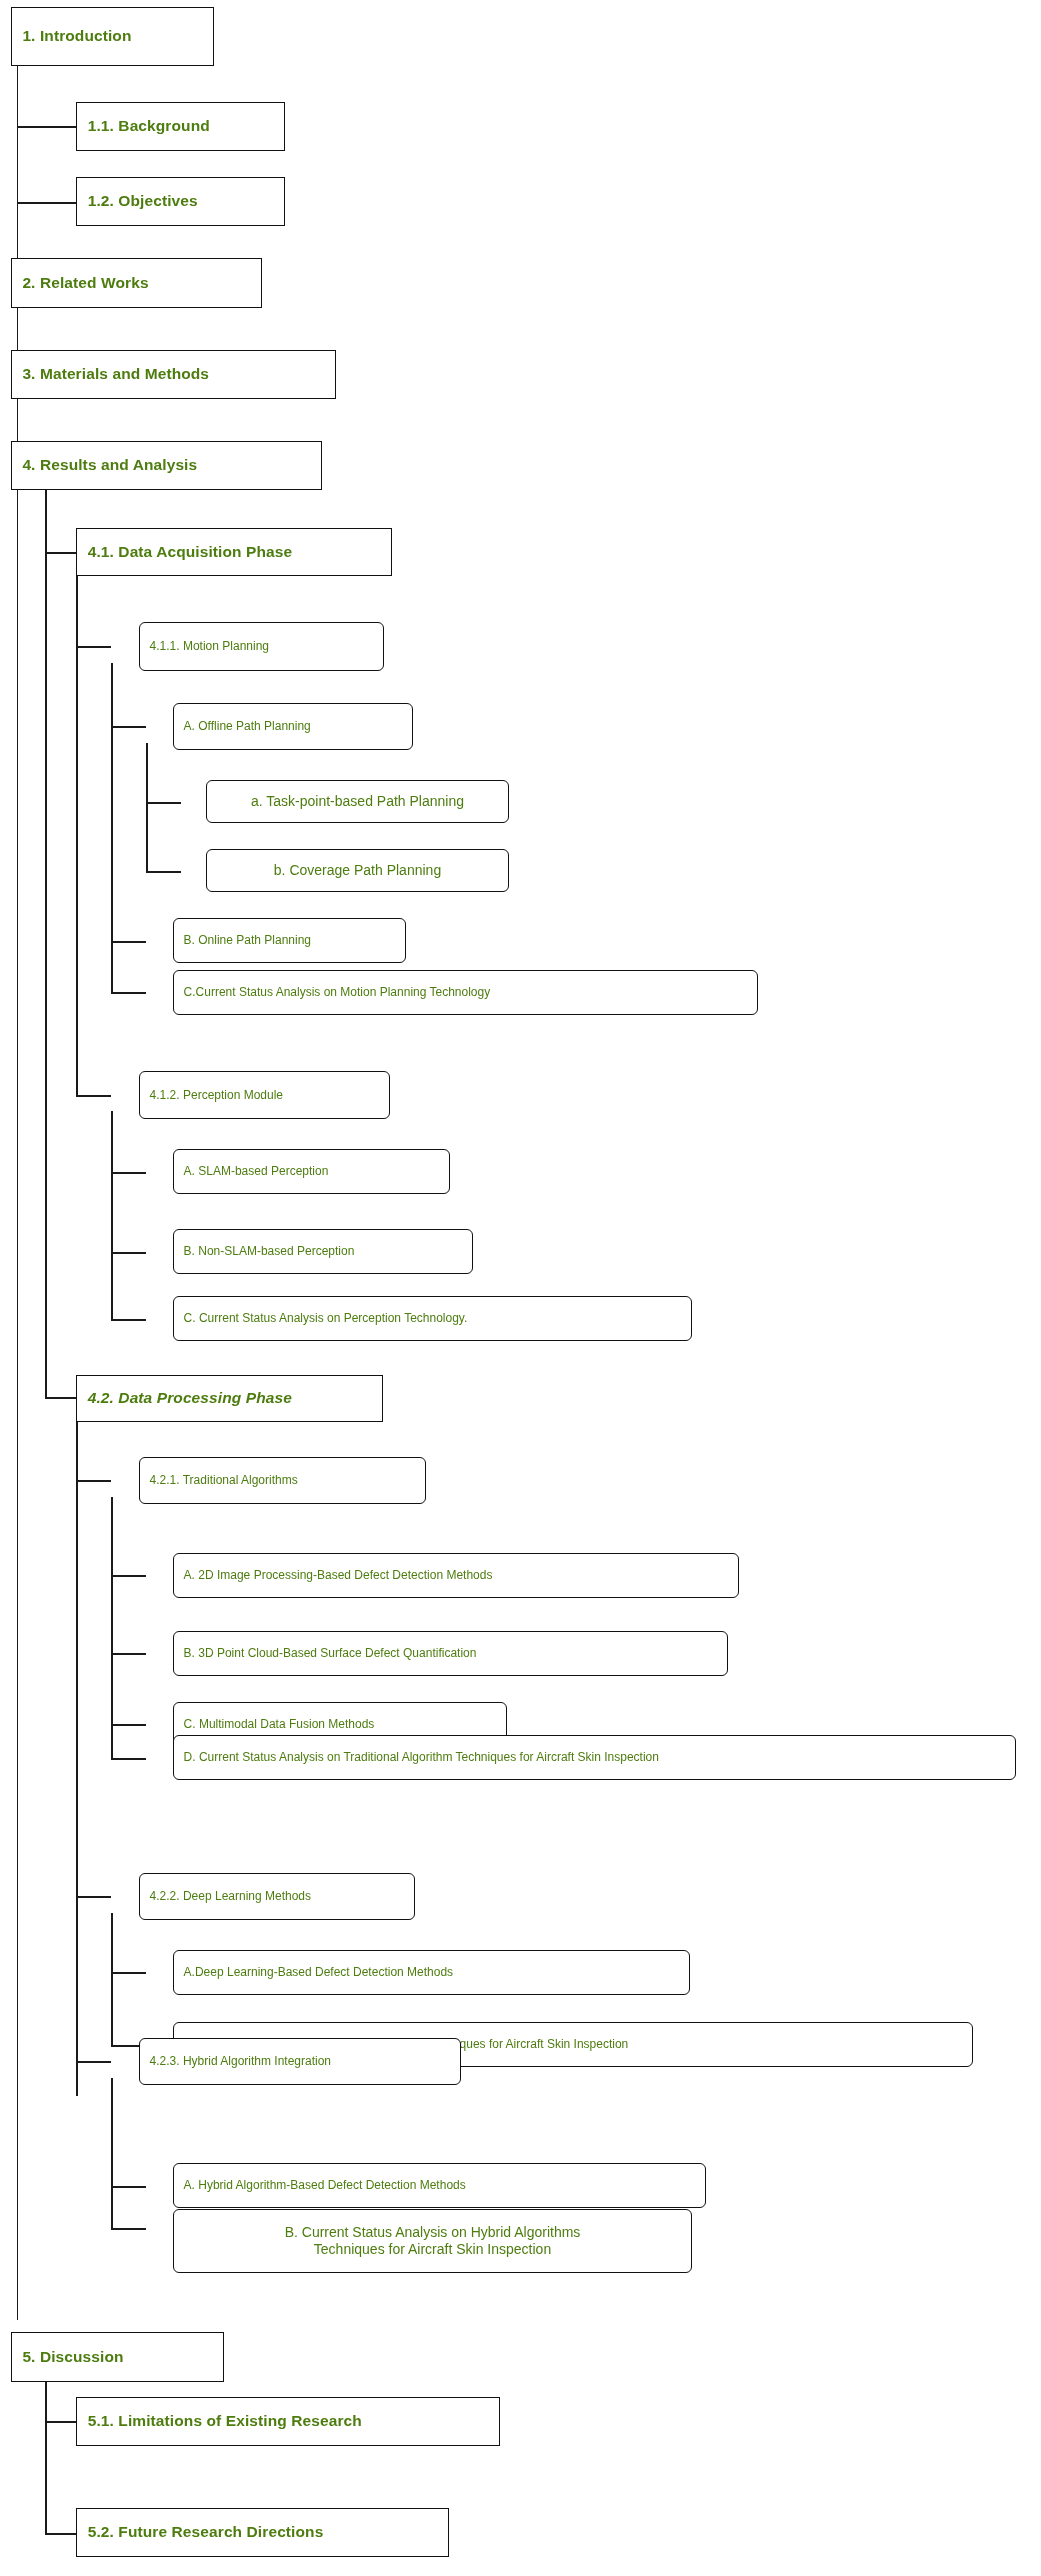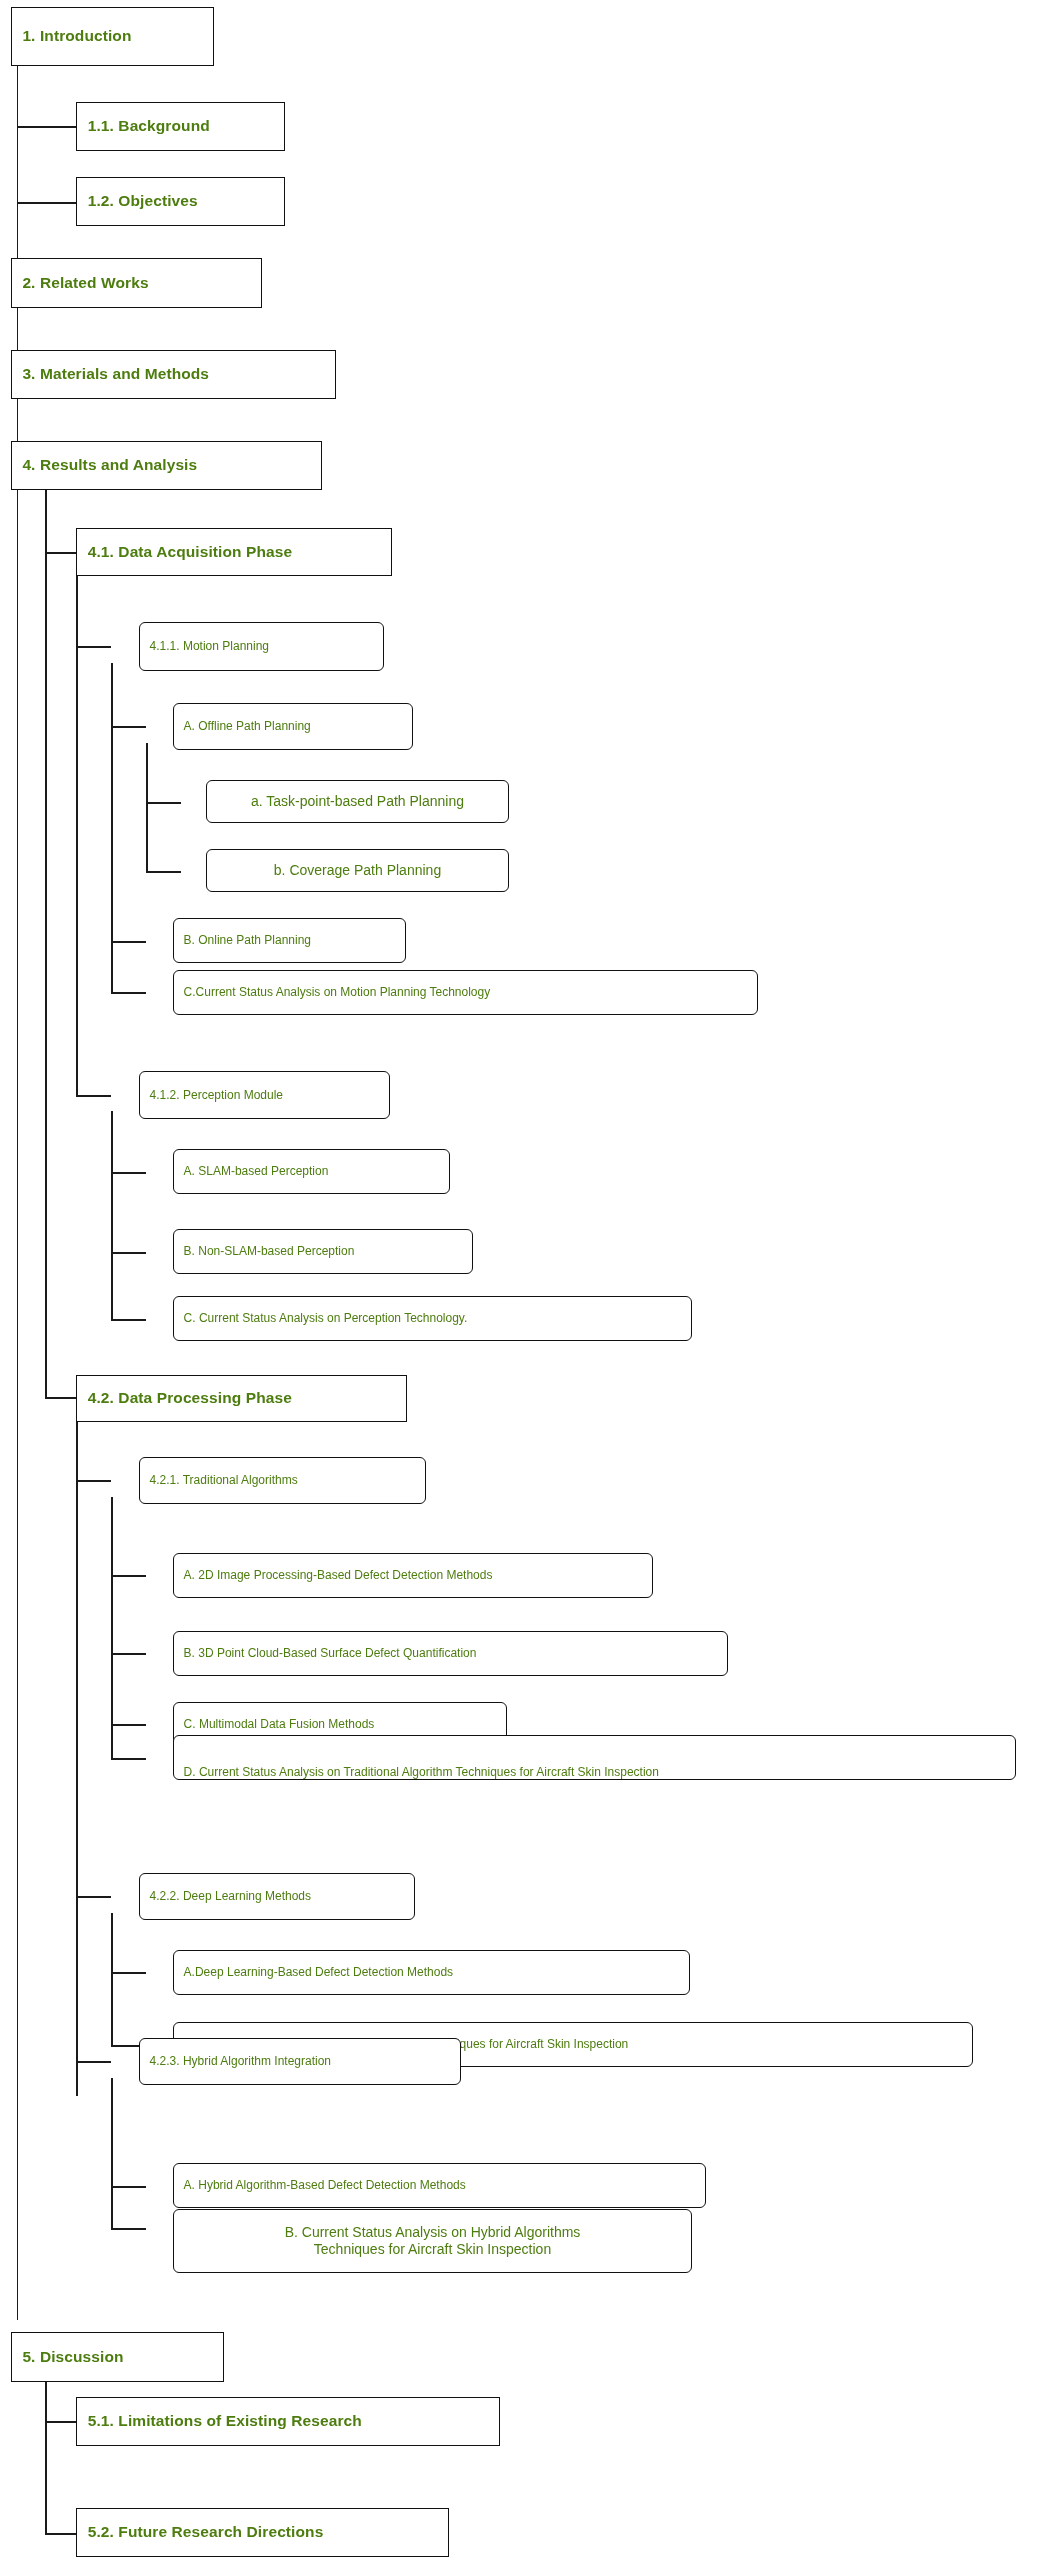--- a/index.html
+++ b/index.html
@@ -176,41 +176,41 @@
   </div>
 
   <div class="node lvl-minor" style="left:173px;top:1229px;width:300px;height:45px;">
     <span>B. Non-SLAM-based Perception</span>
   </div>
 
   <div class="node lvl-minor" style="left:173px;top:1296px;width:519px;height:45px;">
     <span>C. Current Status Analysis on Perception Technology.</span>
   </div>
 
-  <div class="node lvl-major" style="left:76px;top:1375px;width:331px;height:47px;">
+  <div class="node lvl-major" style="left:76px;top:1375px;width:307px;height:47px;font-style:italic;">
     <span>4.2. Data Processing Phase</span>
   </div>
 
   <div class="node lvl-minor" style="left:139px;top:1457px;width:287px;height:47px;">
     <span>4.2.1. Traditional Algorithms</span>
   </div>
 
-  <div class="node lvl-minor" style="left:173px;top:1553px;width:480px;height:45px;">
+  <div class="node lvl-minor" style="left:173px;top:1553px;width:566px;height:45px;">
     <span>A. 2D Image Processing-Based Defect Detection Methods</span>
   </div>
 
   <div class="node lvl-minor" style="left:173px;top:1631px;width:555px;height:45px;">
     <span>B. 3D Point Cloud-Based Surface Defect Quantification</span>
   </div>
 
   <div class="node lvl-minor" style="left:173px;top:1702px;width:334px;height:45px;">
     <span>C. Multimodal Data Fusion Methods</span>
   </div>
 
-  <div class="node lvl-minor" style="left:173px;top:1735px;width:843px;height:45px;align-items:flex-end;">
+  <div class="node lvl-minor" style="left:173px;top:1735px;width:843px;height:45px;">
     <span>D. Current Status Analysis on Traditional Algorithm Techniques for Aircraft Skin Inspection</span>
   </div>
 
   <div class="node lvl-minor" style="left:139px;top:1873px;width:276px;height:47px;">
     <span>4.2.2. Deep Learning Methods</span>
   </div>
 
   <div class="node lvl-minor" style="left:173px;top:1950px;width:517px;height:45px;">
     <span>A.Deep Learning-Based Defect Detection Methods</span>
   </div>

